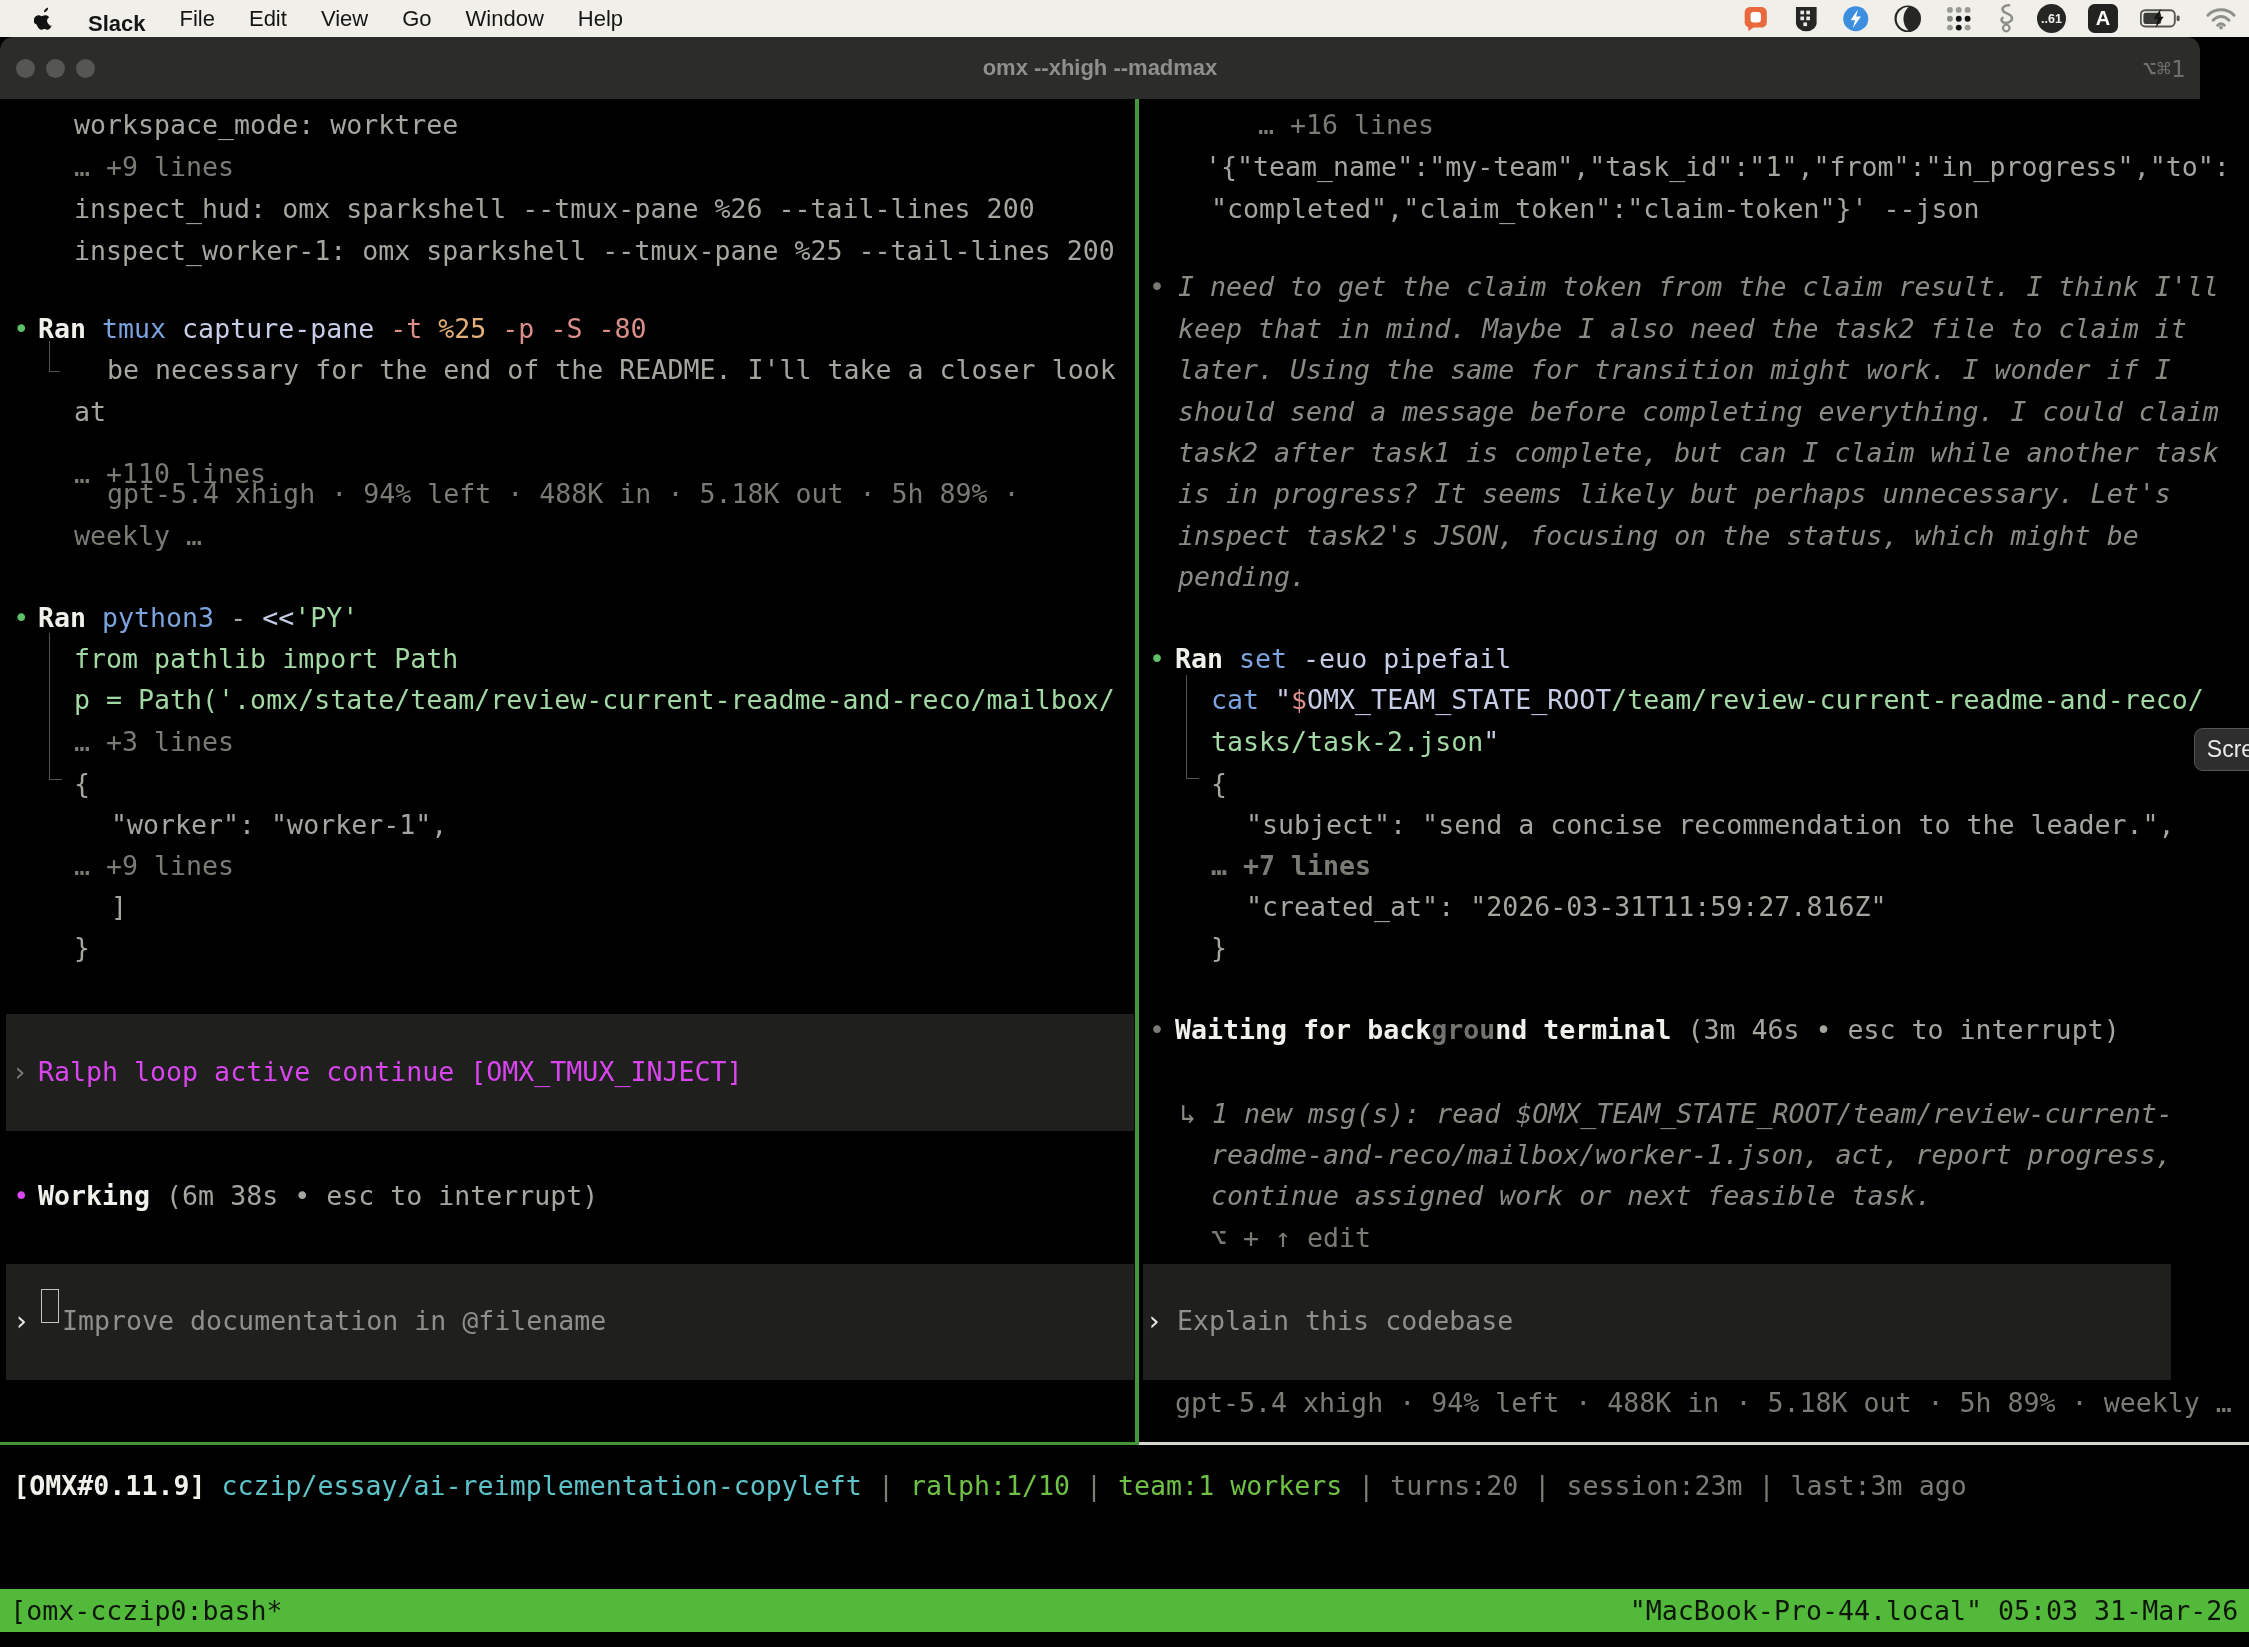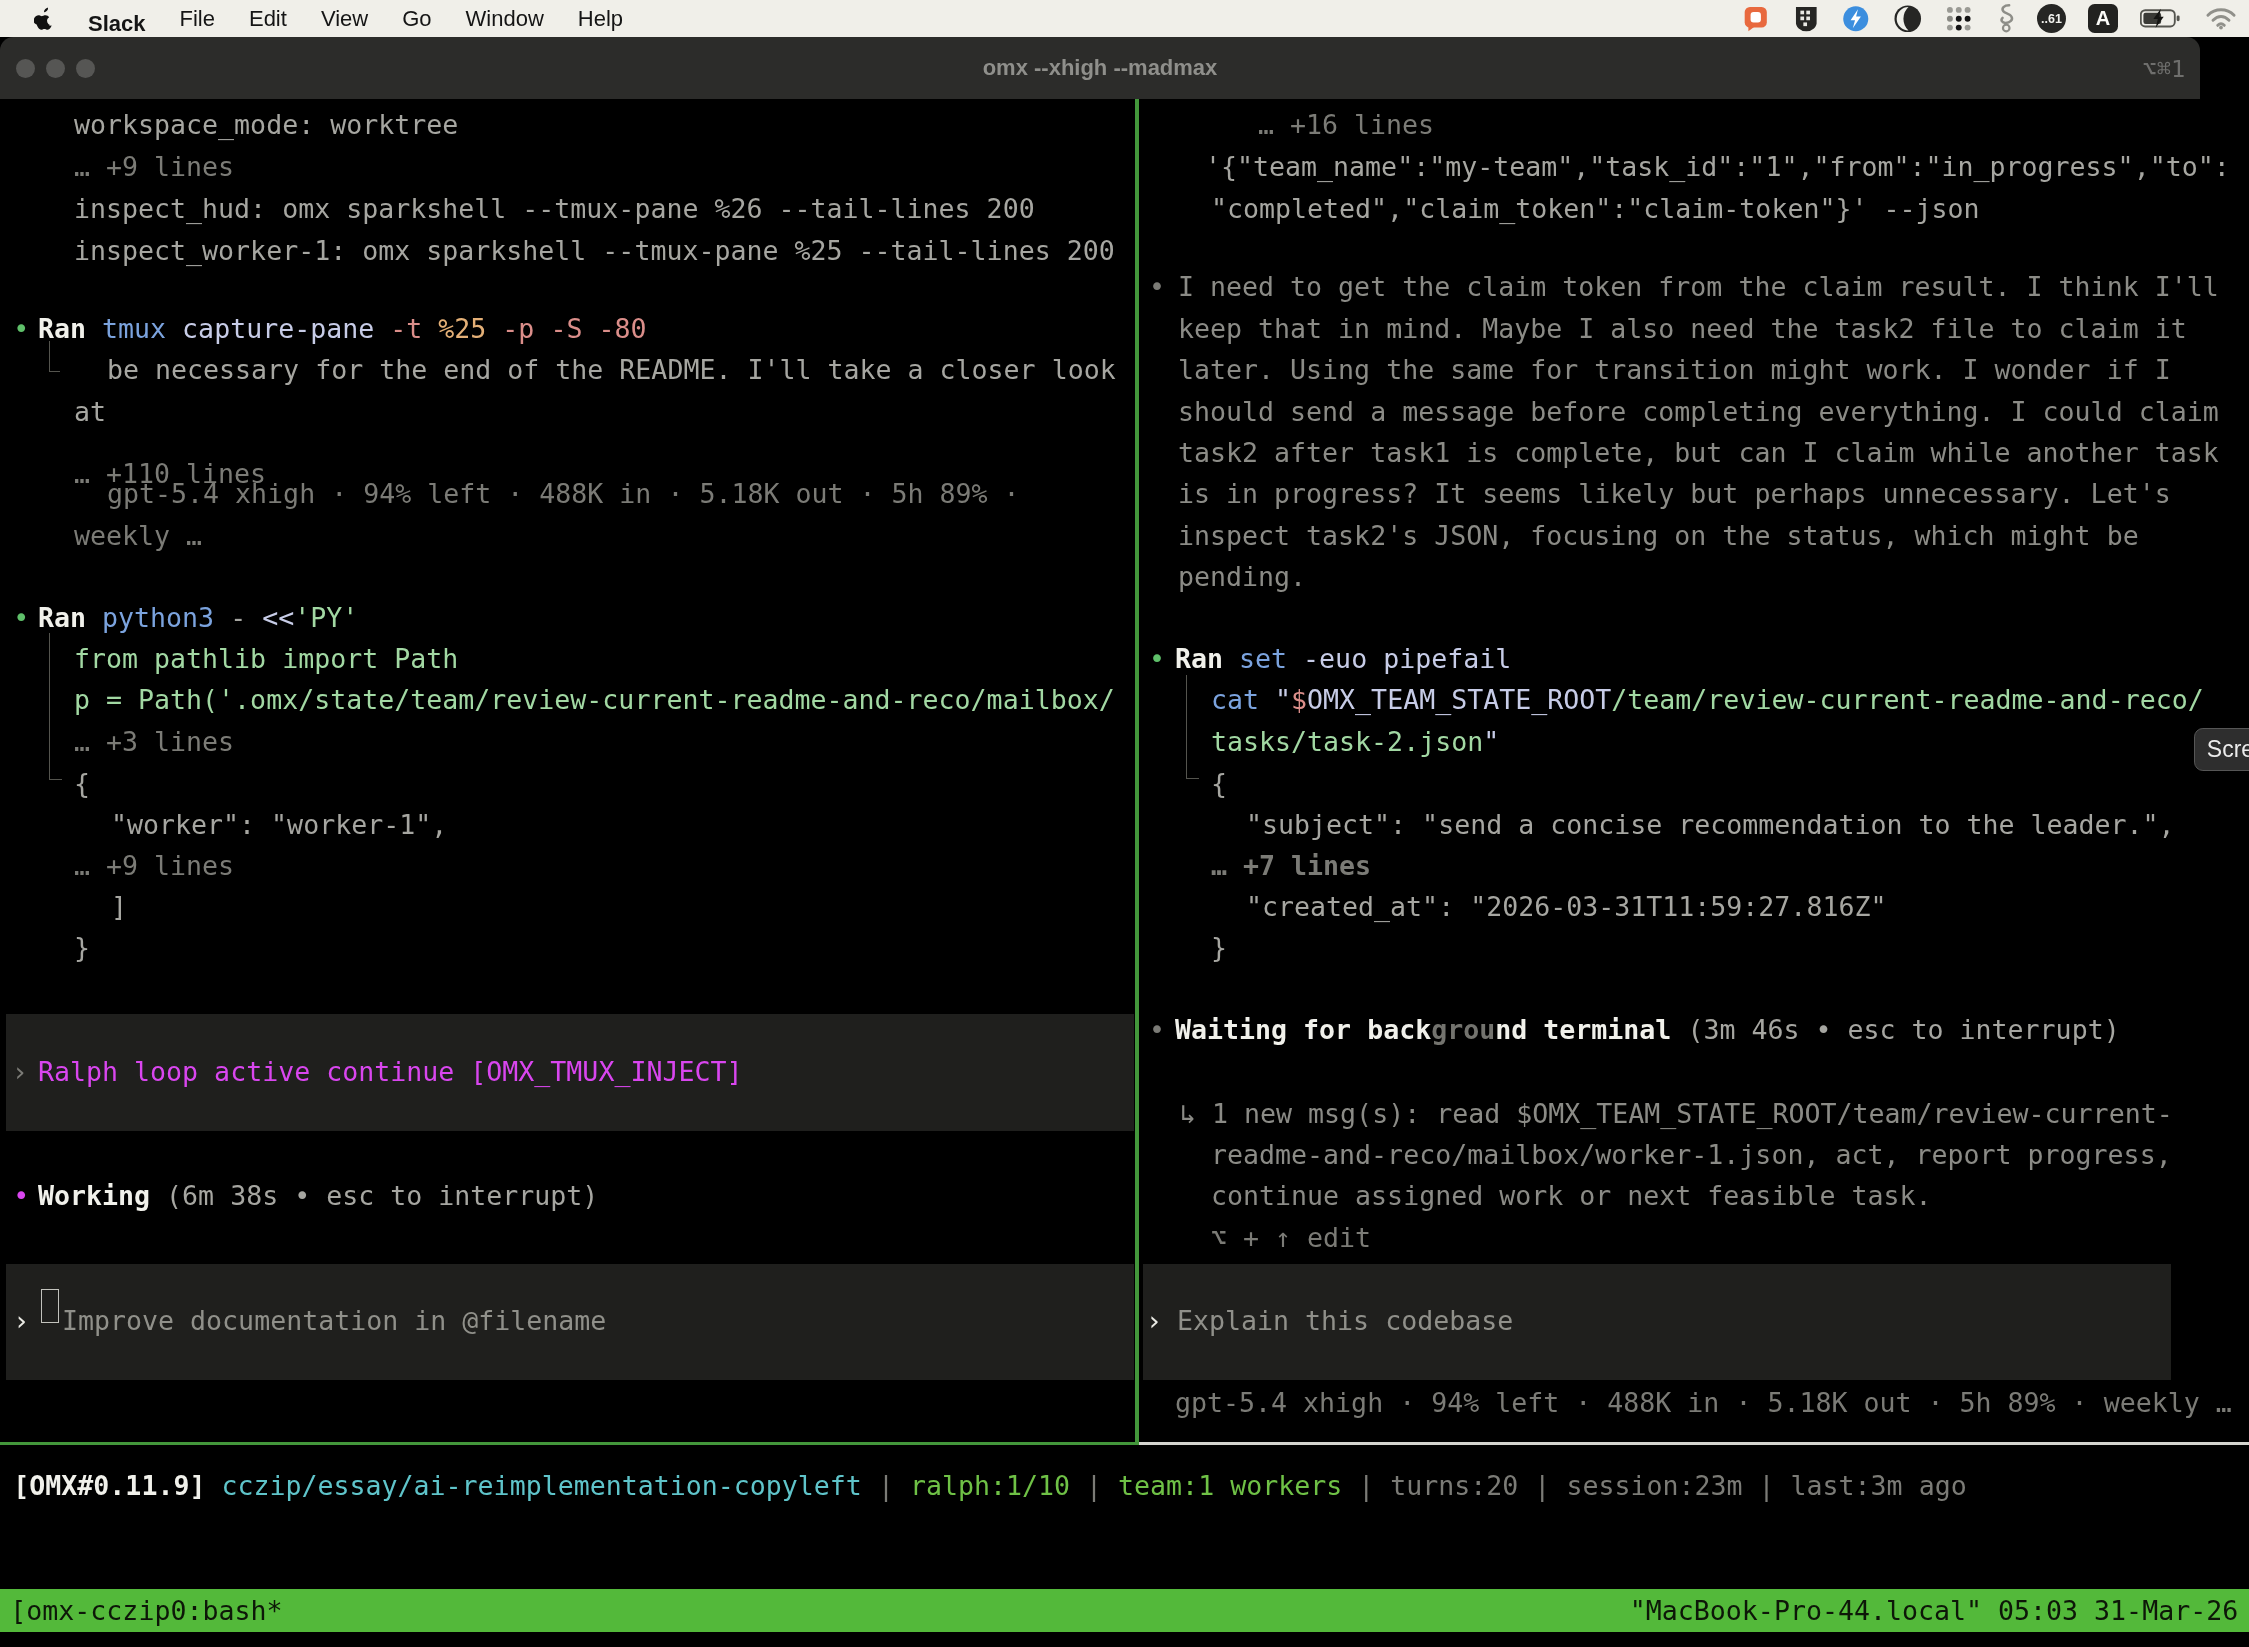--- a/index.html
+++ b/index.html
@@ -30,21 +30,21 @@
           font-family:"DejaVu Sans Mono",monospace;}
   
   #tlayer{position:absolute;left:0;top:0;width:2250px;height:1648px;}
   .band{position:absolute;background:#1f1f1d;}
   .gutter{position:absolute;border-left:1.5px solid #54544e;border-bottom:1.5px solid #54544e;}
   .tl{position:absolute;font:26.6px/32px "DejaVu Sans Mono",monospace;white-space:pre;}
   .sg-fg{color:#a6a6a1}.sg-dim{color:#7b7b76}.sg-lt{color:#d946ef}
   .sg-white{color:#f1f1eb;font-weight:700}.sg-shim{color:#73736e;font-weight:700}
   .sg-green{color:#a2d8a3}.sg-blue{color:#7ba3de}.sg-lav{color:#c7cce7}
   .sg-salmon{color:#db8e8a}.sg-orange{color:#e4b077}.sg-bullet{color:#5fc06a}
-  .sg-it{color:#8b8b86;}.sg-ph{color:#90908a}.sg-chev{color:#ebebe5}
+  .sg-it{color:#8b8b86;font-style:italic}.sg-ph{color:#90908a}.sg-chev{color:#ebebe5}
   .sg-cyan{color:#5fc4ca}.sg-lime{color:#6fc146}
   #cursor{position:absolute;border:1.5px solid #c3c3bd;}
   #divider{position:absolute;left:1135px;top:99px;width:3.7px;height:1343px;background:#43973b;}
   #border-bl{position:absolute;left:0;top:1442px;width:1139px;height:3px;background:#43973b;}
   #border-br{position:absolute;left:1139px;top:1442px;width:1111px;height:3px;background:#d5d5cf;}
   
   #tooltip{position:absolute;left:2194px;top:728px;width:66px;height:43px;background:#2e2e2e;
            border:1.5px solid #565656;border-radius:8.9px 0 0 8.9px;color:#ececec;
            font-family:"Liberation Sans",sans-serif;font-size:23px;display:flex;
            align-items:center;padding-left:11.8px;box-sizing:border-box;}

